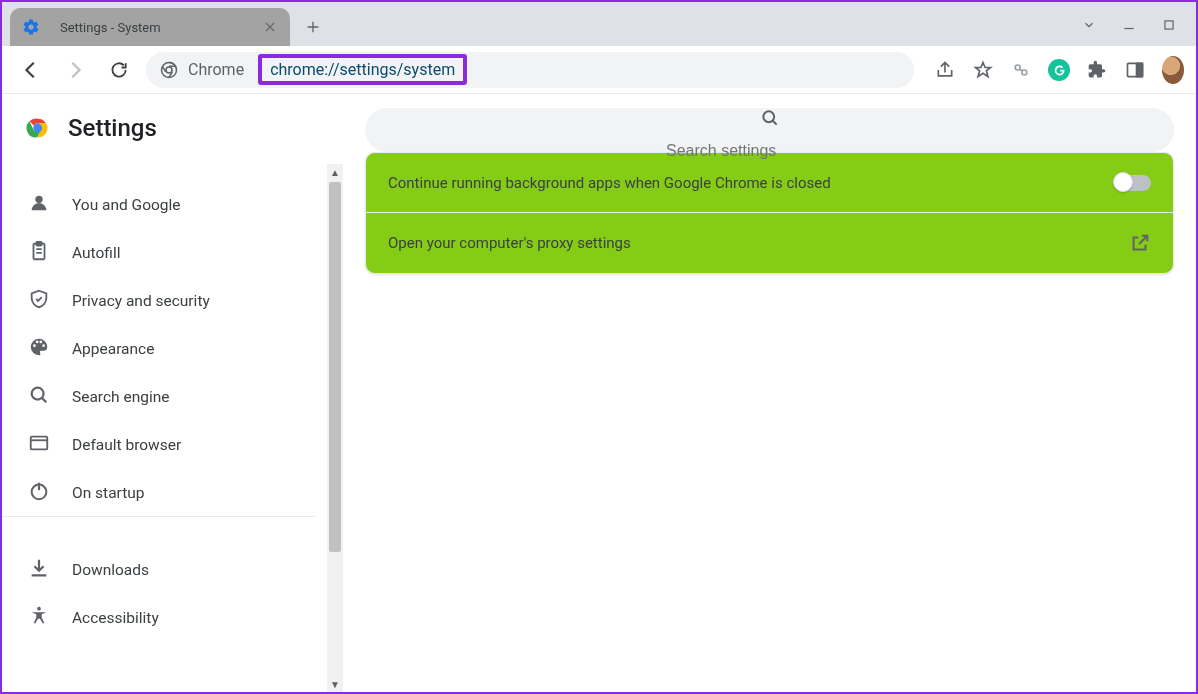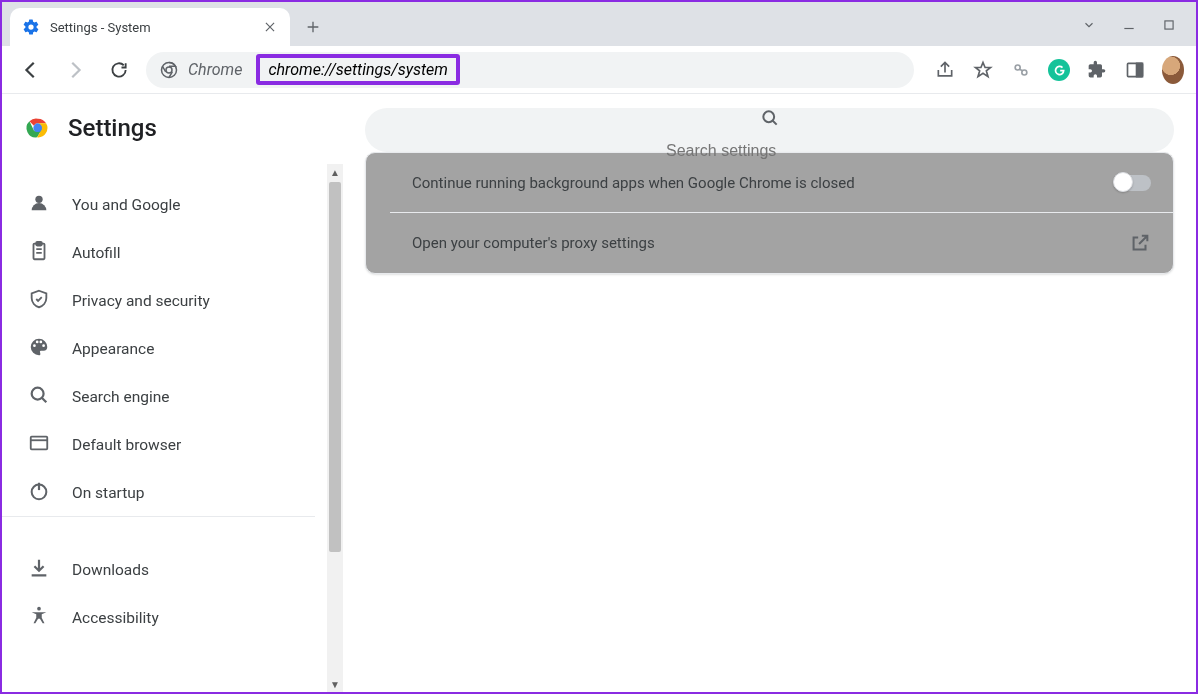--- a/index.html
+++ b/index.html
@@ -1,37 +1,37 @@
 <!DOCTYPE html>
 <html><head>
 <meta charset="utf-8">
 <style>
   * { box-sizing: border-box; margin: 0; padding: 0; }
   html, body { width: 1198px; height: 694px; font-family: "Segoe UI", Roboto, Arial, sans-serif; }
   body { border: 2px solid #8a2be2; background: #fff; overflow: hidden; }
 
   
   .titlebar { height: 44px; background: #dee1e6; display: flex; align-items: flex-end; }
-  .tab { height: 38px; margin-left: 8px; margin-top: 6px; background: #ffffff; border-radius: 10px 10px 0 0; width: 280px; display: flex; align-items: center; padding: 0 12px; gap: 10px; }
+  .tab { height: 38px; margin-left: 8px; margin-top: 6px; background: #a3a3a3; border-radius: 10px 10px 0 0; width: 280px; display: flex; align-items: center; padding: 0 12px; gap: 20px; }
   .tab .favicon { width: 18px; height: 18px; }
   .tab-title { font-size: 13px; color: #3c4043; flex: 1; white-space: nowrap; overflow: hidden; }
   .tab-close { width: 16px; height: 16px; display:flex; align-items:center; justify-content:center; color:#5f6368; font-size:15px; cursor:pointer;}
   .newtab { width: 30px; height: 30px; margin-left: 8px; display:flex; align-items:center; justify-content:center; color:#5f6368; font-size:20px; cursor:pointer; margin-bottom:4px;}
   .win-controls { margin-left:auto; display:flex; align-items:center; gap:26px; padding-right:20px; padding-bottom:14px; color:#5f6368;}
   .win-controls svg, .win-controls span { width:14px; height:14px; }
 
   
   .toolbar { height: 48px; background:#fff; border-bottom:1px solid #e8eaed; display:flex; align-items:center; padding:0 12px; gap:10px;}
   .tbtn { width:34px; height:34px; border-radius:50%; display:flex; align-items:center; justify-content:center; color:#5f6368; cursor:pointer;}
   .tbtn.disabled { color:#bdc1c6; }
-  .omnibox { flex:1; height:36px; background:#f1f3f4; border-radius:18px; display:flex; align-items:center; padding:0 14px; gap:10px; position:relative;font-style:italic;}
+  .omnibox { flex:1; height:36px; background:#f1f3f4; border-radius:18px; display:flex; align-items:center; padding:0 14px; gap:10px; position:relative;}
   .omnibox .siteicon { width:18px; height:18px; }
   .omnibox .label { font-size:16px; color:#5f6368; }
   .url-highlight { border:4px solid #8a2be2; border-radius:3px; padding:2px 8px; margin-left:4px; }
-  .url-highlight span { font-size:16px; color:#000000;}
+  .url-highlight span { font-size:16px; color:#0c4a6e;}
   .toolbar-icons { display:flex; align-items:center; gap:16px; padding-left:10px;}
   .toolbar-icons .ic { width:22px; height:22px; display:flex; align-items:center; justify-content:center; color:#5f6368; cursor:pointer;}
   .grammarly { width:22px; height:22px; background:#15c39a; border-radius:50%; display:flex; align-items:center; justify-content:center;}
   .avatar { width:28px; height:28px; border-radius:50%; background: radial-gradient(circle at 40% 35%, #d7a77a 0 40%, #8b5a3a 42% 100%); }
 
   
   .content { display:flex; height: calc(694px - 44px - 48px - 4px); }
   .sidebar { width:341px; position:relative; }
   .side-header { display:flex; align-items:center; gap:16px; padding:20px 22px 14px;}
   .chrome-logo { width:28px; height:28px;}
@@ -43,21 +43,21 @@
   .nav { padding-top:10px; }
   .nav-item { height:48px; display:flex; align-items:flex-end; gap:22px; padding:0 14px 0 26px; color:#3c4043; font-size:15.5px; cursor:pointer; border-radius:0 24px 24px 0; margin-right:28px;}
   .nav-item .nic { width:22px; height:22px; display:flex; align-items:center; justify-content:center; color:#5f6368;}
   .nav-divider { height:1px; background:#e8eaed; margin:14px 28px 14px 0;}
 
   .main { flex:1; padding:0 22px; }
   .searchbar { margin-top:14px; height:44px; background:#f1f3f4; border-radius:22px; display:flex; align-items:center; padding:0 18px; gap:14px; max-width:840px;flex-direction:column;}
   .searchbar .sic { color:#5f6368;}
   .searchbar input { border:none; background:transparent; outline:none; font-size:16px; color:#5f6368; flex:1;}
   .section-title { font-size:17px; color:#202124; margin:46px 0 20px 6px; font-weight:400;}
-  .card { border:1px solid #e8eaed; border-radius:10px; box-shadow:0 1px 2px rgba(60,64,67,.15); max-width:840px; background:#a3a3a3;padding-left:24px;}
+  .card { border:1px solid #e8eaed; border-radius:10px; box-shadow:0 1px 2px rgba(60,64,67,.15); max-width:840px; background:#84cc16;}
   .row { height:60px; display:flex; align-items:center; padding:0 22px; border-bottom:1px solid #e8eaed; position:relative;}
   .row:last-child{ border-bottom:none;}
   .row-label { font-size:15px; color:#3c4043; flex:1;}
   .toggle { width:36px; height:16px; background:#bdc1c6; border-radius:10px; position:relative; cursor:pointer;}
   .toggle .knob { width:20px; height:20px; background:#fff; border:1px solid #dadce0; border-radius:50%; position:absolute; top:-3px; left:-2px; box-shadow:0 1px 2px rgba(0,0,0,.2);}
   .ext-icon { width:22px; height:22px; color:#5f6368;}
   .arrow-annot { position:absolute; right:62px; top:50%; transform:translateY(-50%); pointer-events:none;}
   .arrow-annot svg { width:180px; height:26px;}
 
   svg { display:block; }

